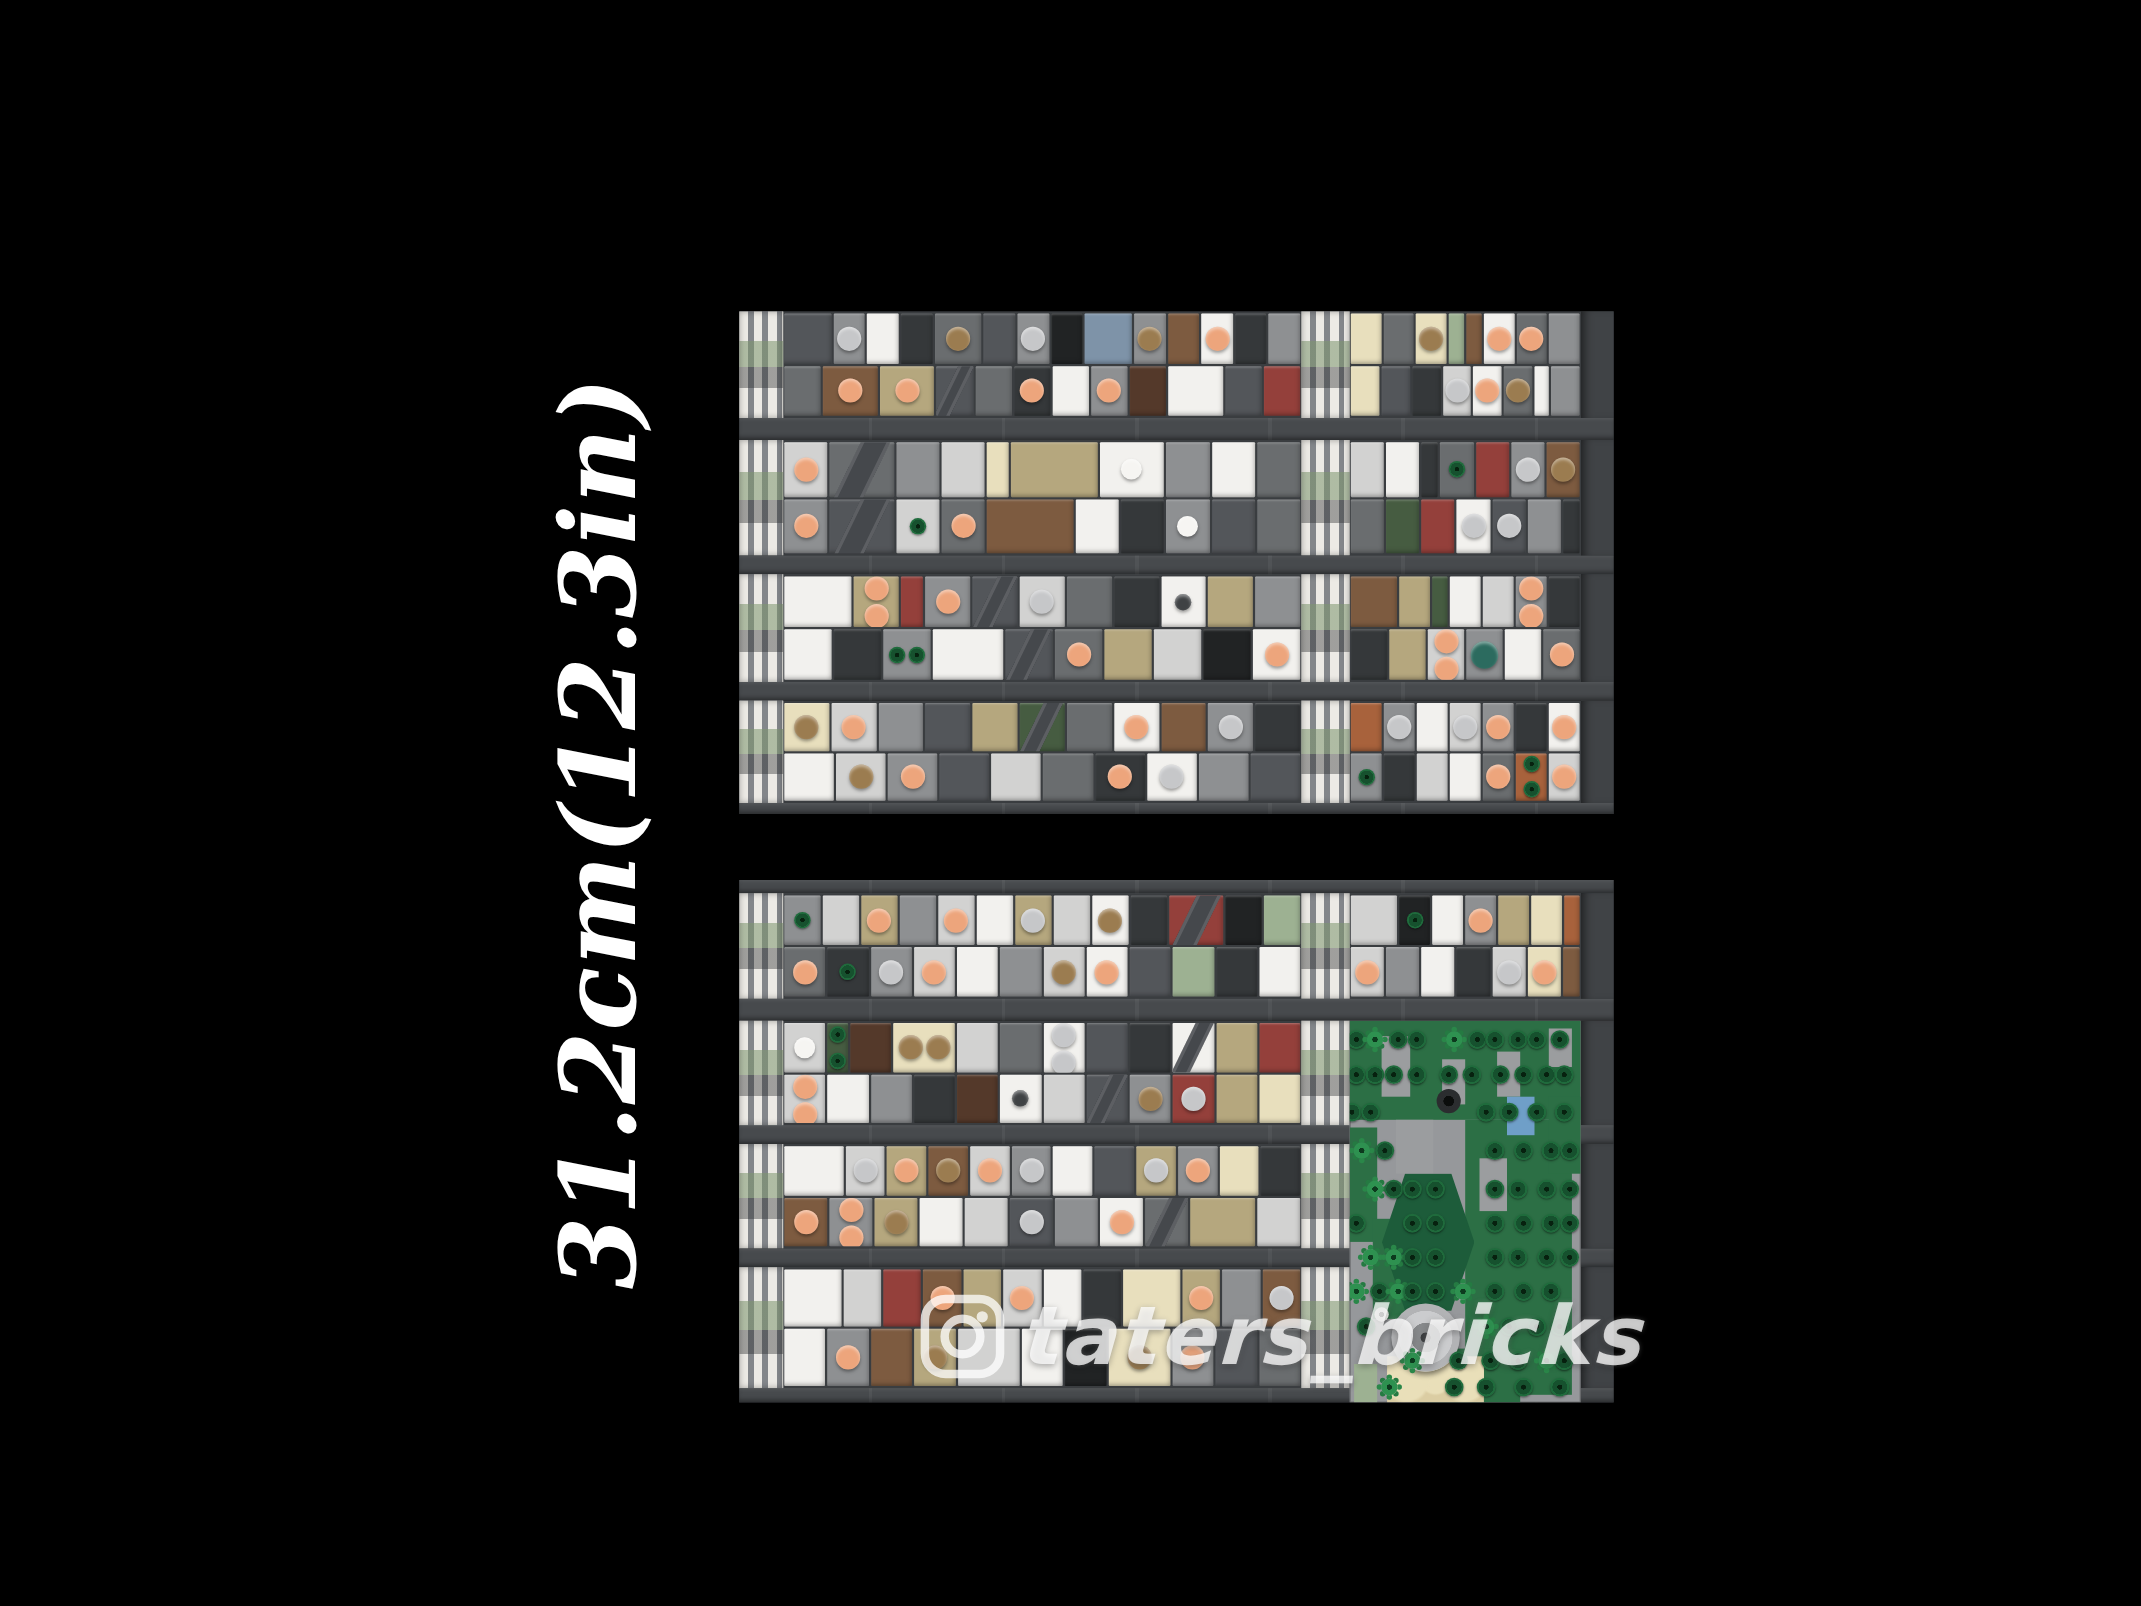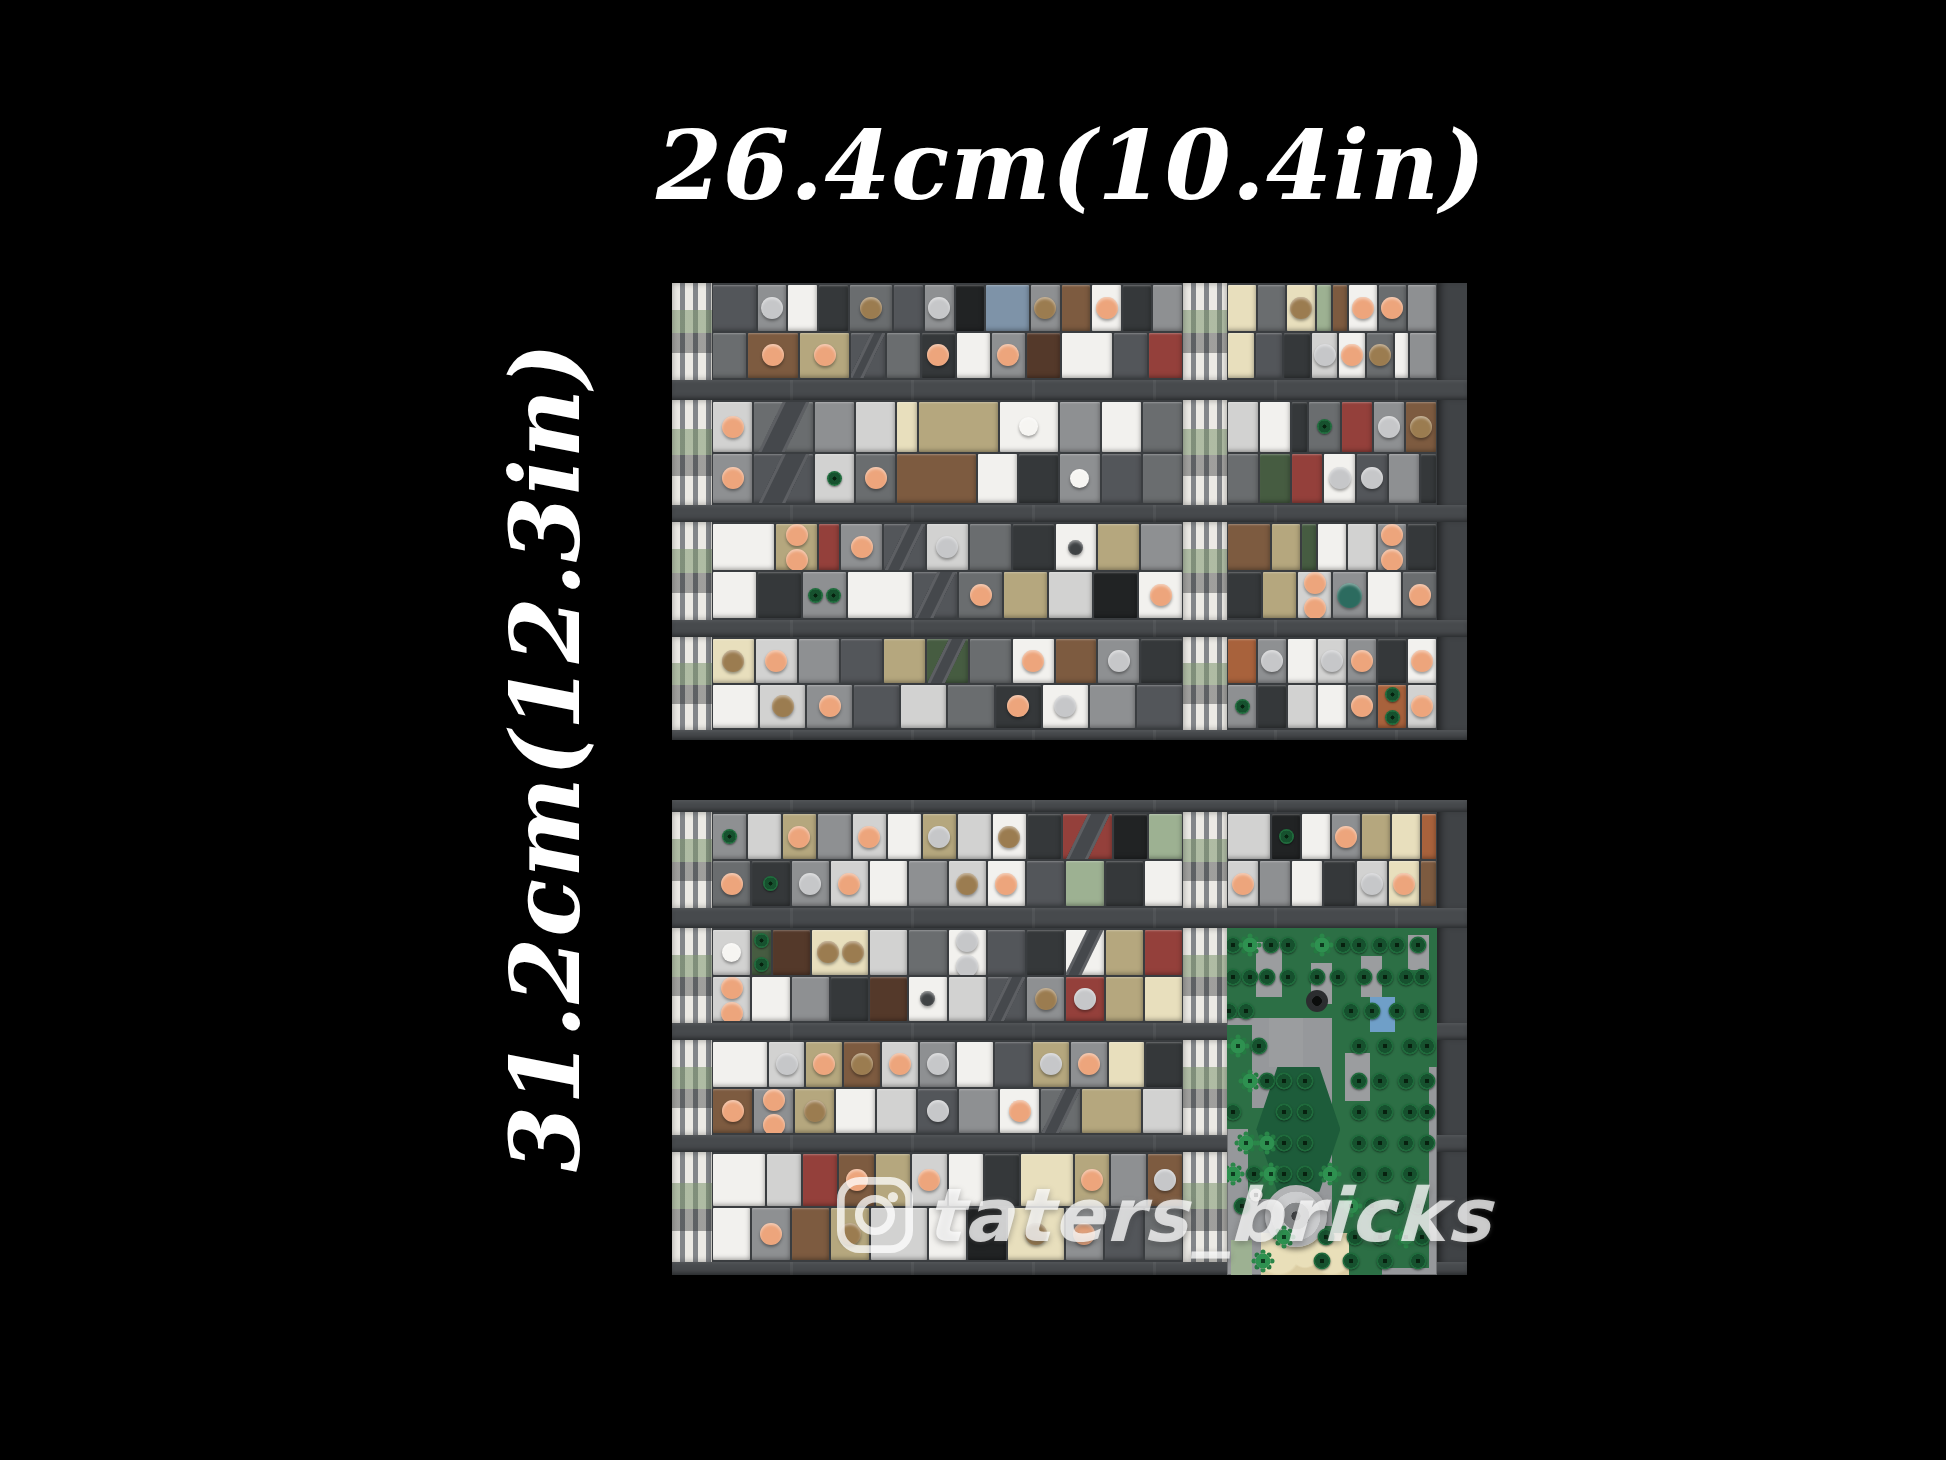--- a/index.html
+++ b/index.html
@@ -69,21 +69,20 @@
              color:rgba(255,255,255,.75);z-index:10;}
   .watermark svg{display:block;}
   .watermark .handle{font-family:"DejaVu Sans",sans-serif;font-style:italic;font-weight:700;
              font-size:74px;letter-spacing:2px;transform:skewX(-5deg);
              text-shadow:0 0 5px rgba(255,255,255,.2), 0 2px 6px rgba(0,0,0,.35);}
 </style>
 </head>
 <body>
 
 <div class="stage">
-  <div class="dim-label top">26.4cm(10.4in)</div>
   <div class="dim-label left">31.2cm(12.3in)</div>
 
   <div class="panel" id="panel-top" style="left: 672px; top: 283px; width: 795px; height: 457px;">
       <div class="blockrow" style="height: 97px;">
         <div class="walk" style="width: 40px;"></div>
         <div class="block" style="width: 471px;">
           <div class="strip">
             <div class="cell" style="flex-grow: 3; background: rgb(83, 86, 90);"></div>
             <div class="cell" style="flex-grow: 2; background: rgb(142, 144, 146);">
               <div class="orn" style="background: rgb(198, 199, 201); width: 22px; height: 22px;"></div>

